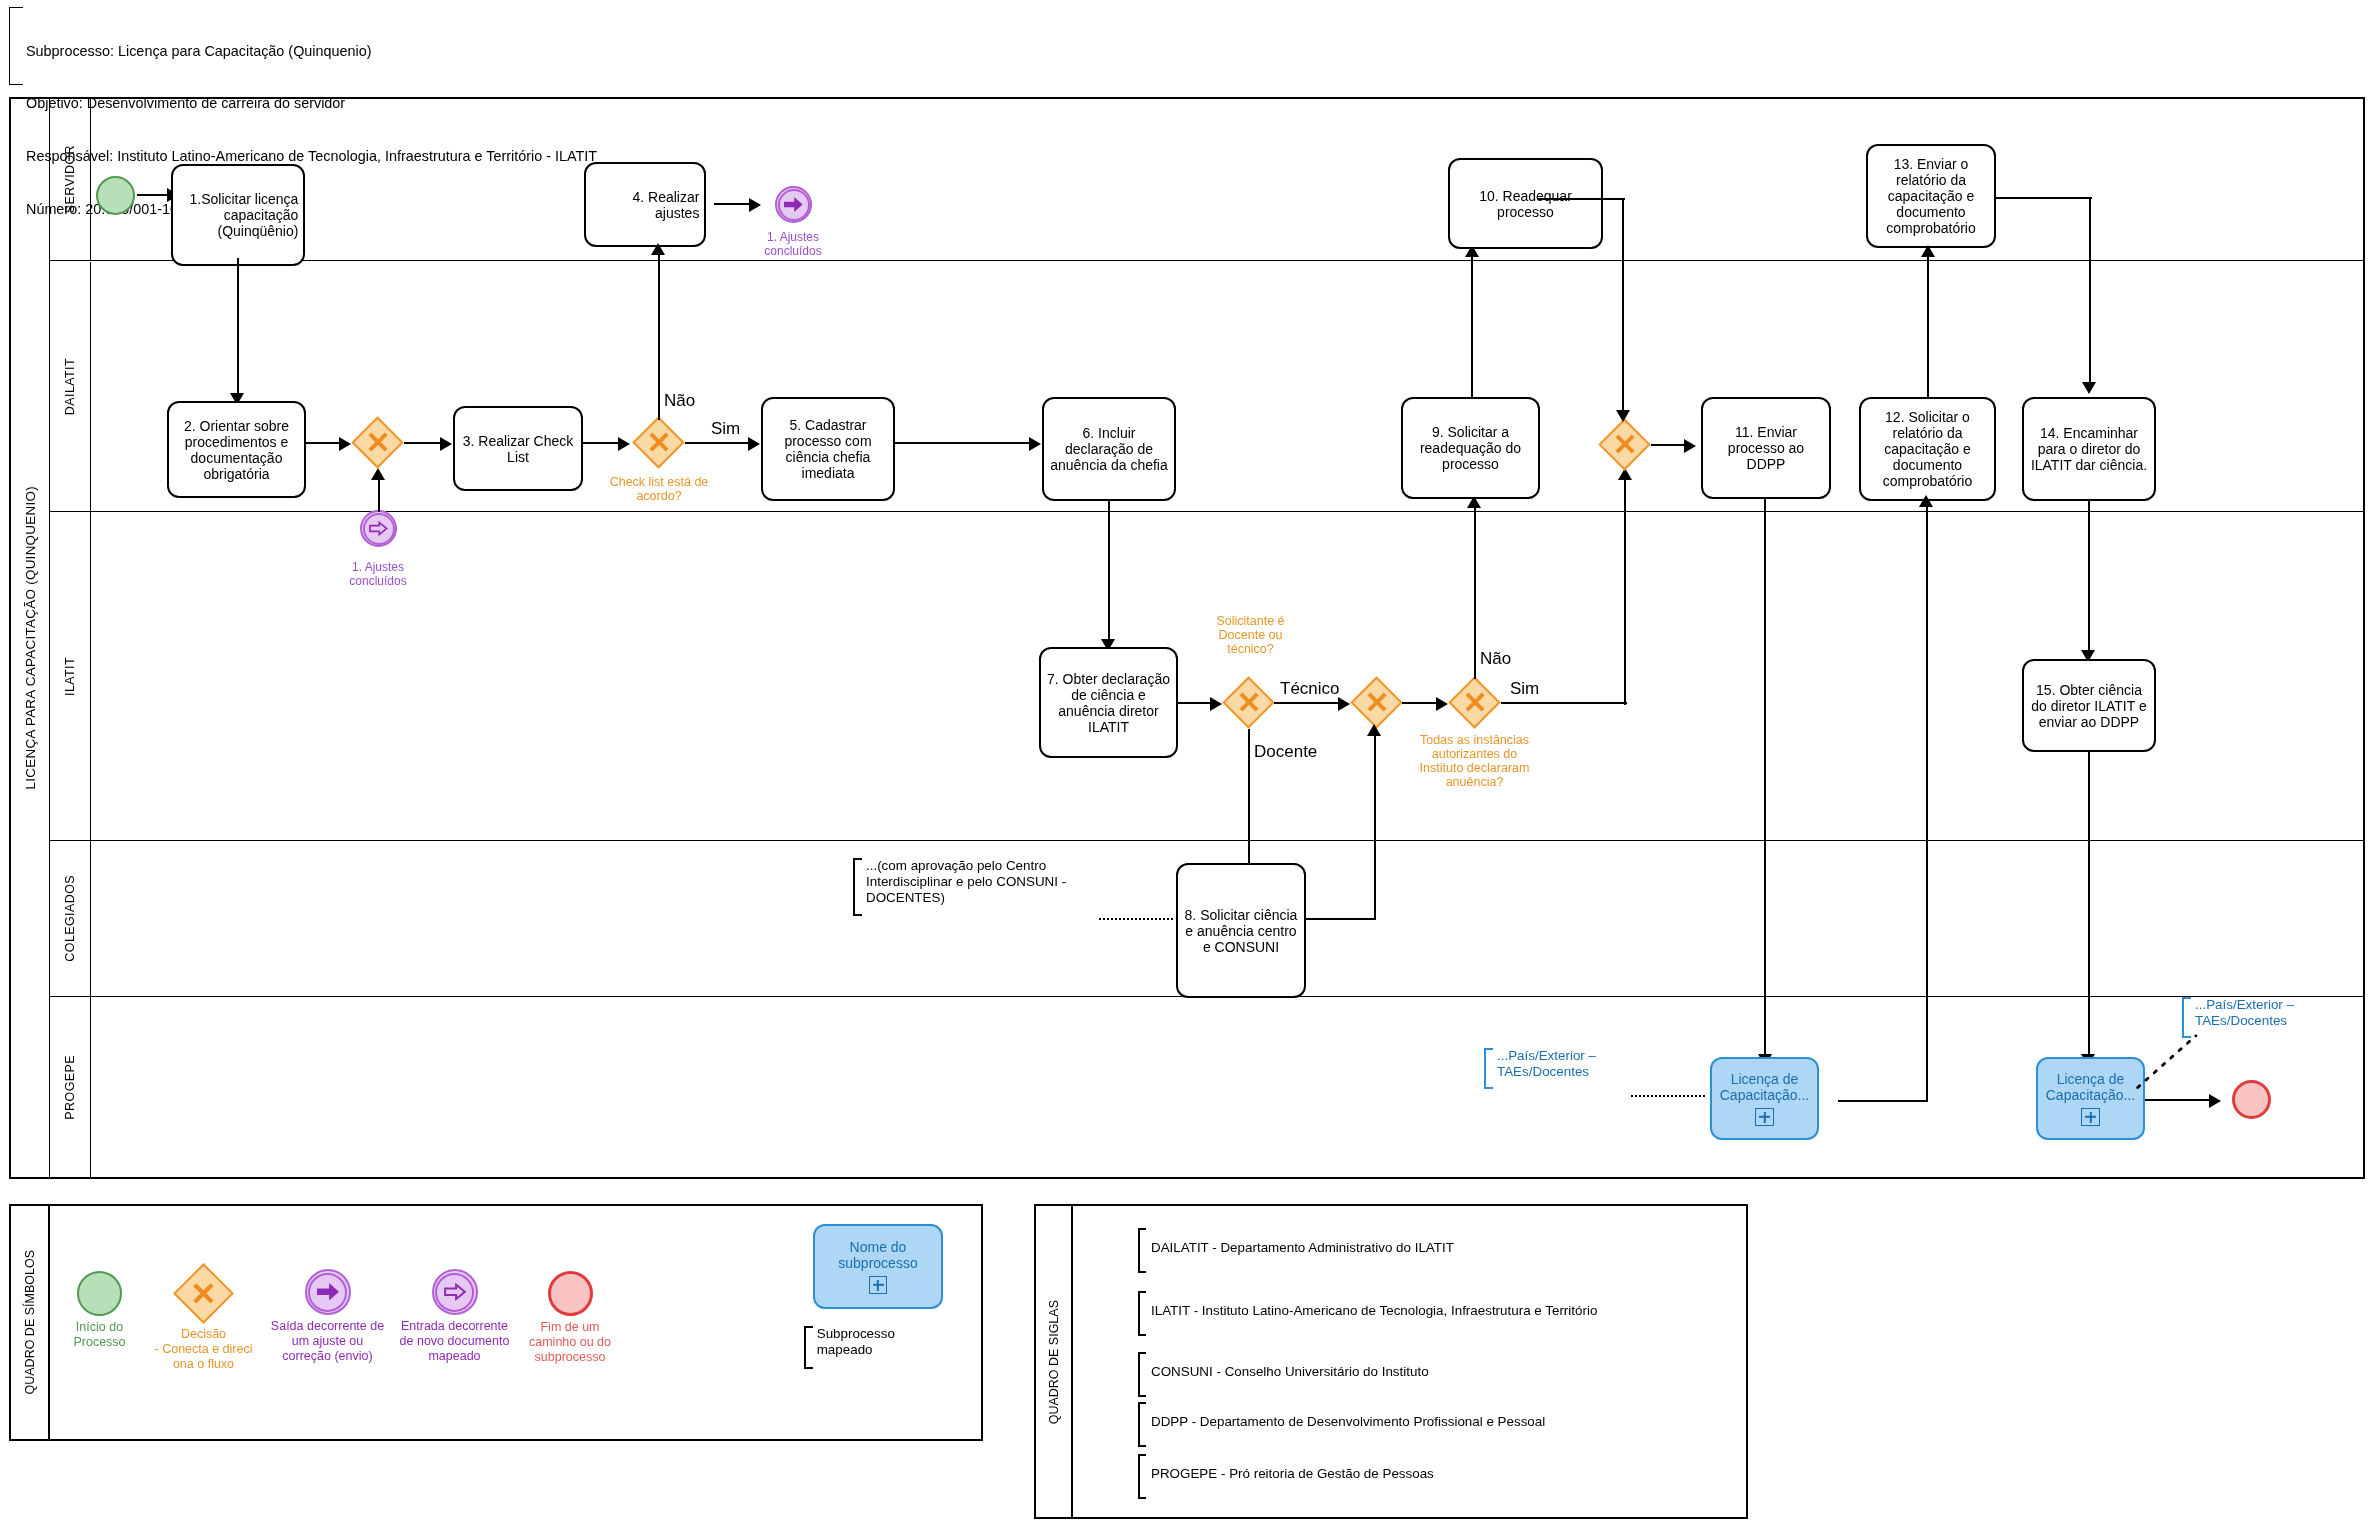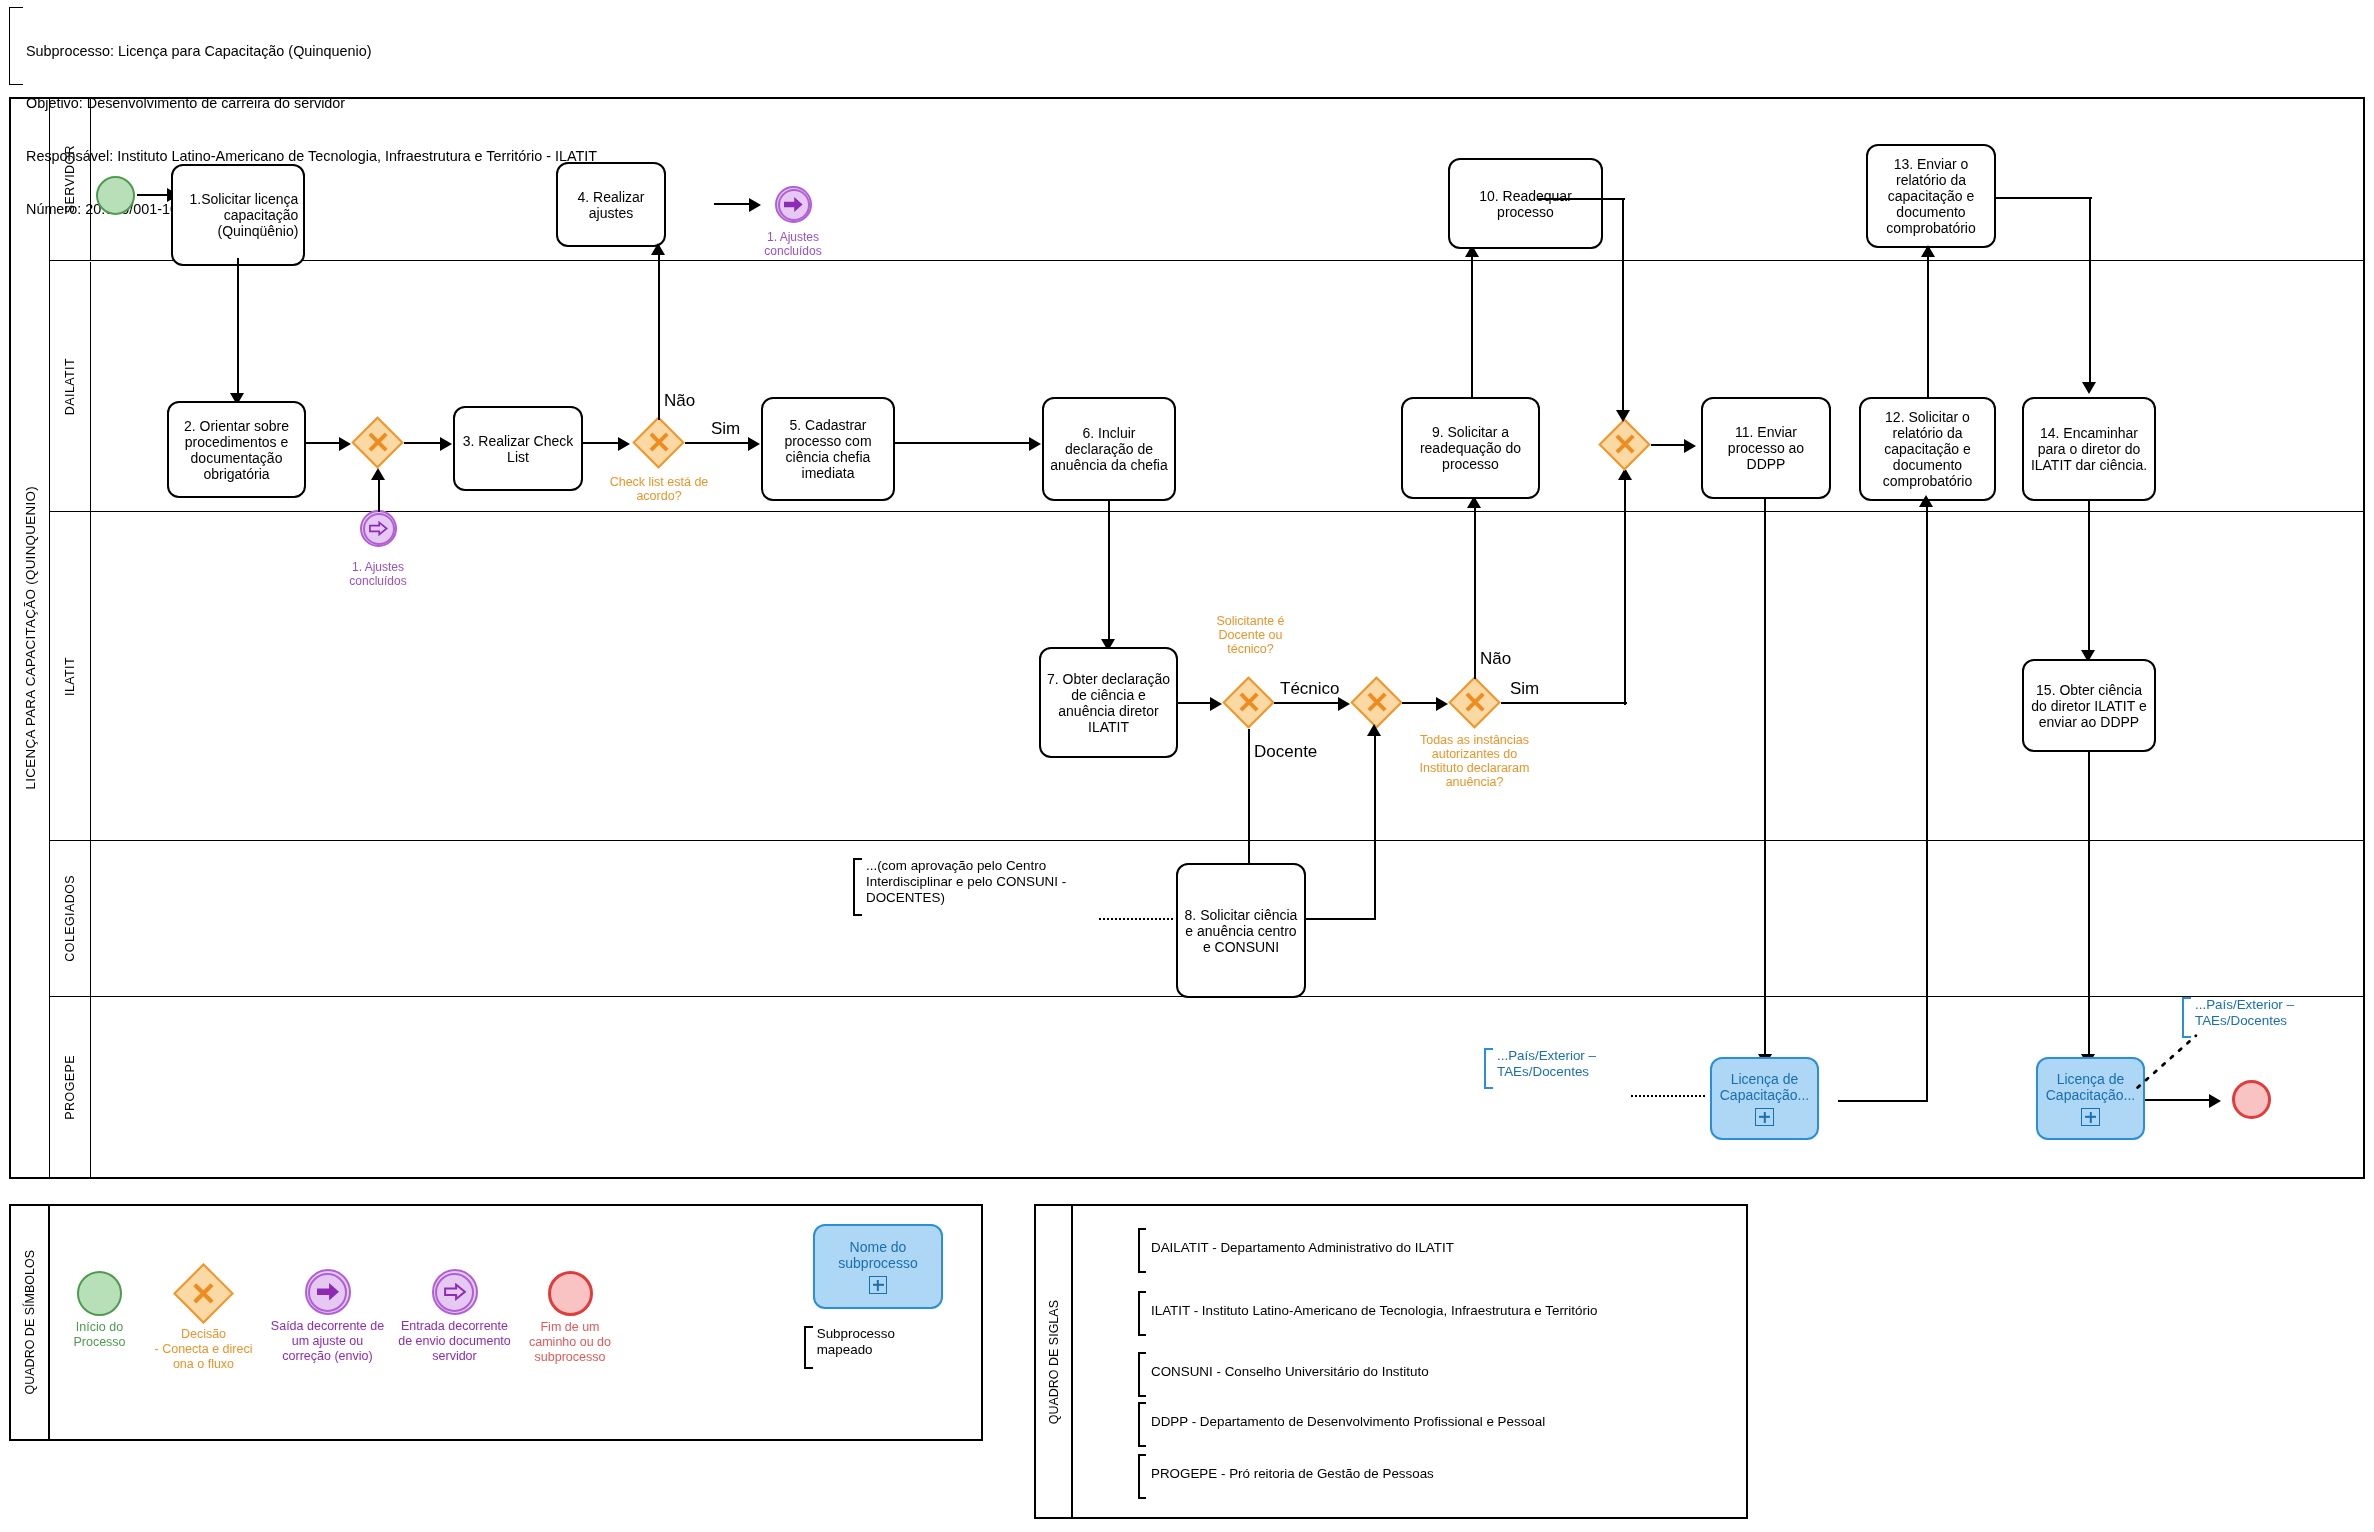--- a/index.html
+++ b/index.html
@@ -138,21 +138,21 @@
       </div>
   </div>
 
   <div class="abs ev ev-start" style="left:96px;top:176px;"></div>
 
   <div class="abs ln lh" style="left:137px;top:194px;width:33px;"></div>
   <div class="abs arrowhead ar-r" style="left:167px;top:188px;"></div>
 
   <div class="task" style="left:171px;top:164px;width:134px;height:102px;text-align:right;">1.Solicitar licença capacitação (Quinqüênio)</div>
 
-  <div class="task" style="left:556px;top:162px;width:110px;height:85px;">4. Realizar ajustes</div>
+  <div class="task" style="left:584px;top:162px;width:122px;height:85px;text-align:right;">4. Realizar ajustes</div>
 
   <div class="abs ln lh" style="left:714px;top:203px;width:39px;"></div>
   <div class="abs arrowhead ar-r" style="left:749px;top:198px;"></div>
   <div class="abs ev ev-msg" style="left:775px;top:186px;">
     <div class="inner">
       <svg width="18.6" height="15" viewBox="0 0 20 16">
           <path d="M0 5h11V0l9 8-9 8v-5H0z" fill="#8e2bb5"></path>
         </svg>
     </div>
   </div>
@@ -384,21 +384,21 @@
   <div class="abs lg-item" style="left:394px;top:1269px;width:121px;">
     <div style="display:flex;justify-content:center;">
       <div class="ev ev-msg" style="position:relative;left:0;top:0;width:46px;height:46px;">
         <div class="inner" style="width:35px;height:35px;">
           <svg width="22" height="17.6" viewBox="0 0 20 16">
               <path d="M1 5h10V1.5L19 8l-8 6.5V11H1z" fill="#e6c9f2" stroke="#8e2bb5" stroke-width="1.8"></path>
             </svg>
         </div>
       </div>
     </div>
-    <div class="lg-cap" style="color:#8e2bb5;">Entrada decorrente de envio documento servidor</div>
+    <div class="lg-cap" style="color:#8e2bb5;">Entrada decorrente de novo documento mapeado</div>
   </div>
 
   <div class="abs lg-item" style="left:519px;top:1271px;width:102px;">
     <div style="display:flex;justify-content:center;">
       <div class="ev ev-end" style="position:relative;left:0;top:0;width:45px;height:45px;"></div>
     </div>
     <div class="lg-cap" style="color:#e05a5a;">Fim de um caminho ou do subprocesso</div>
   </div>
 
 

